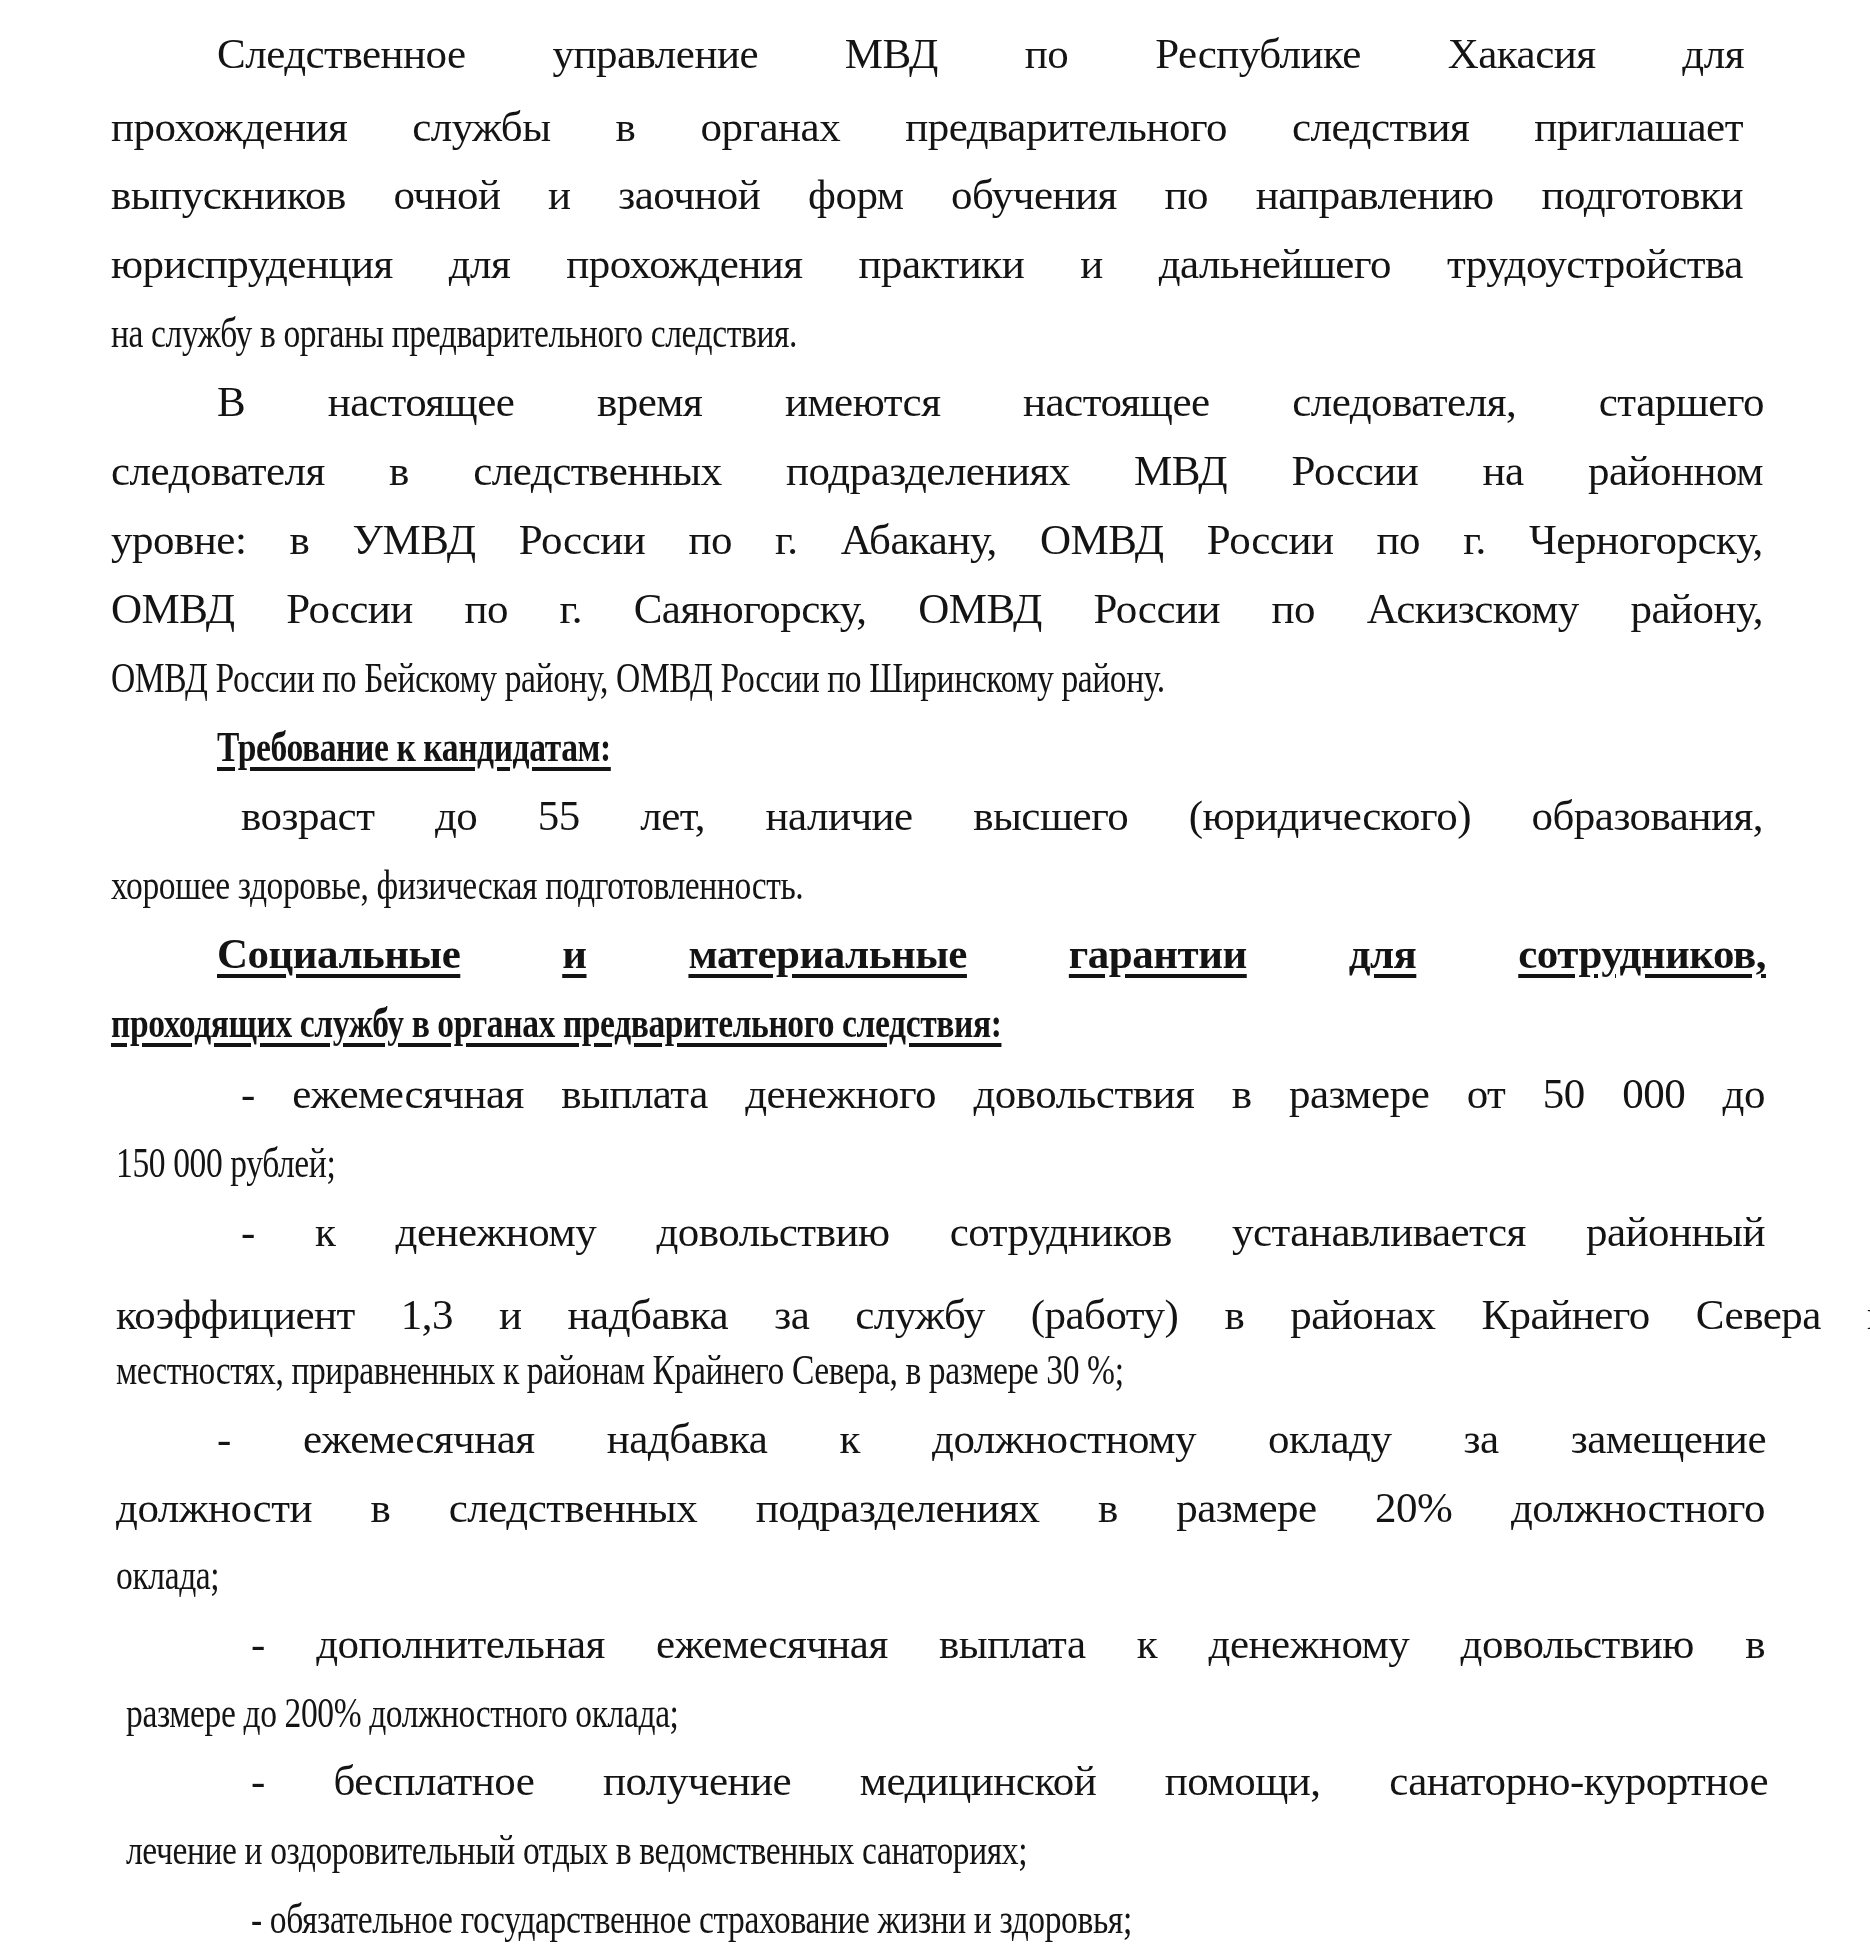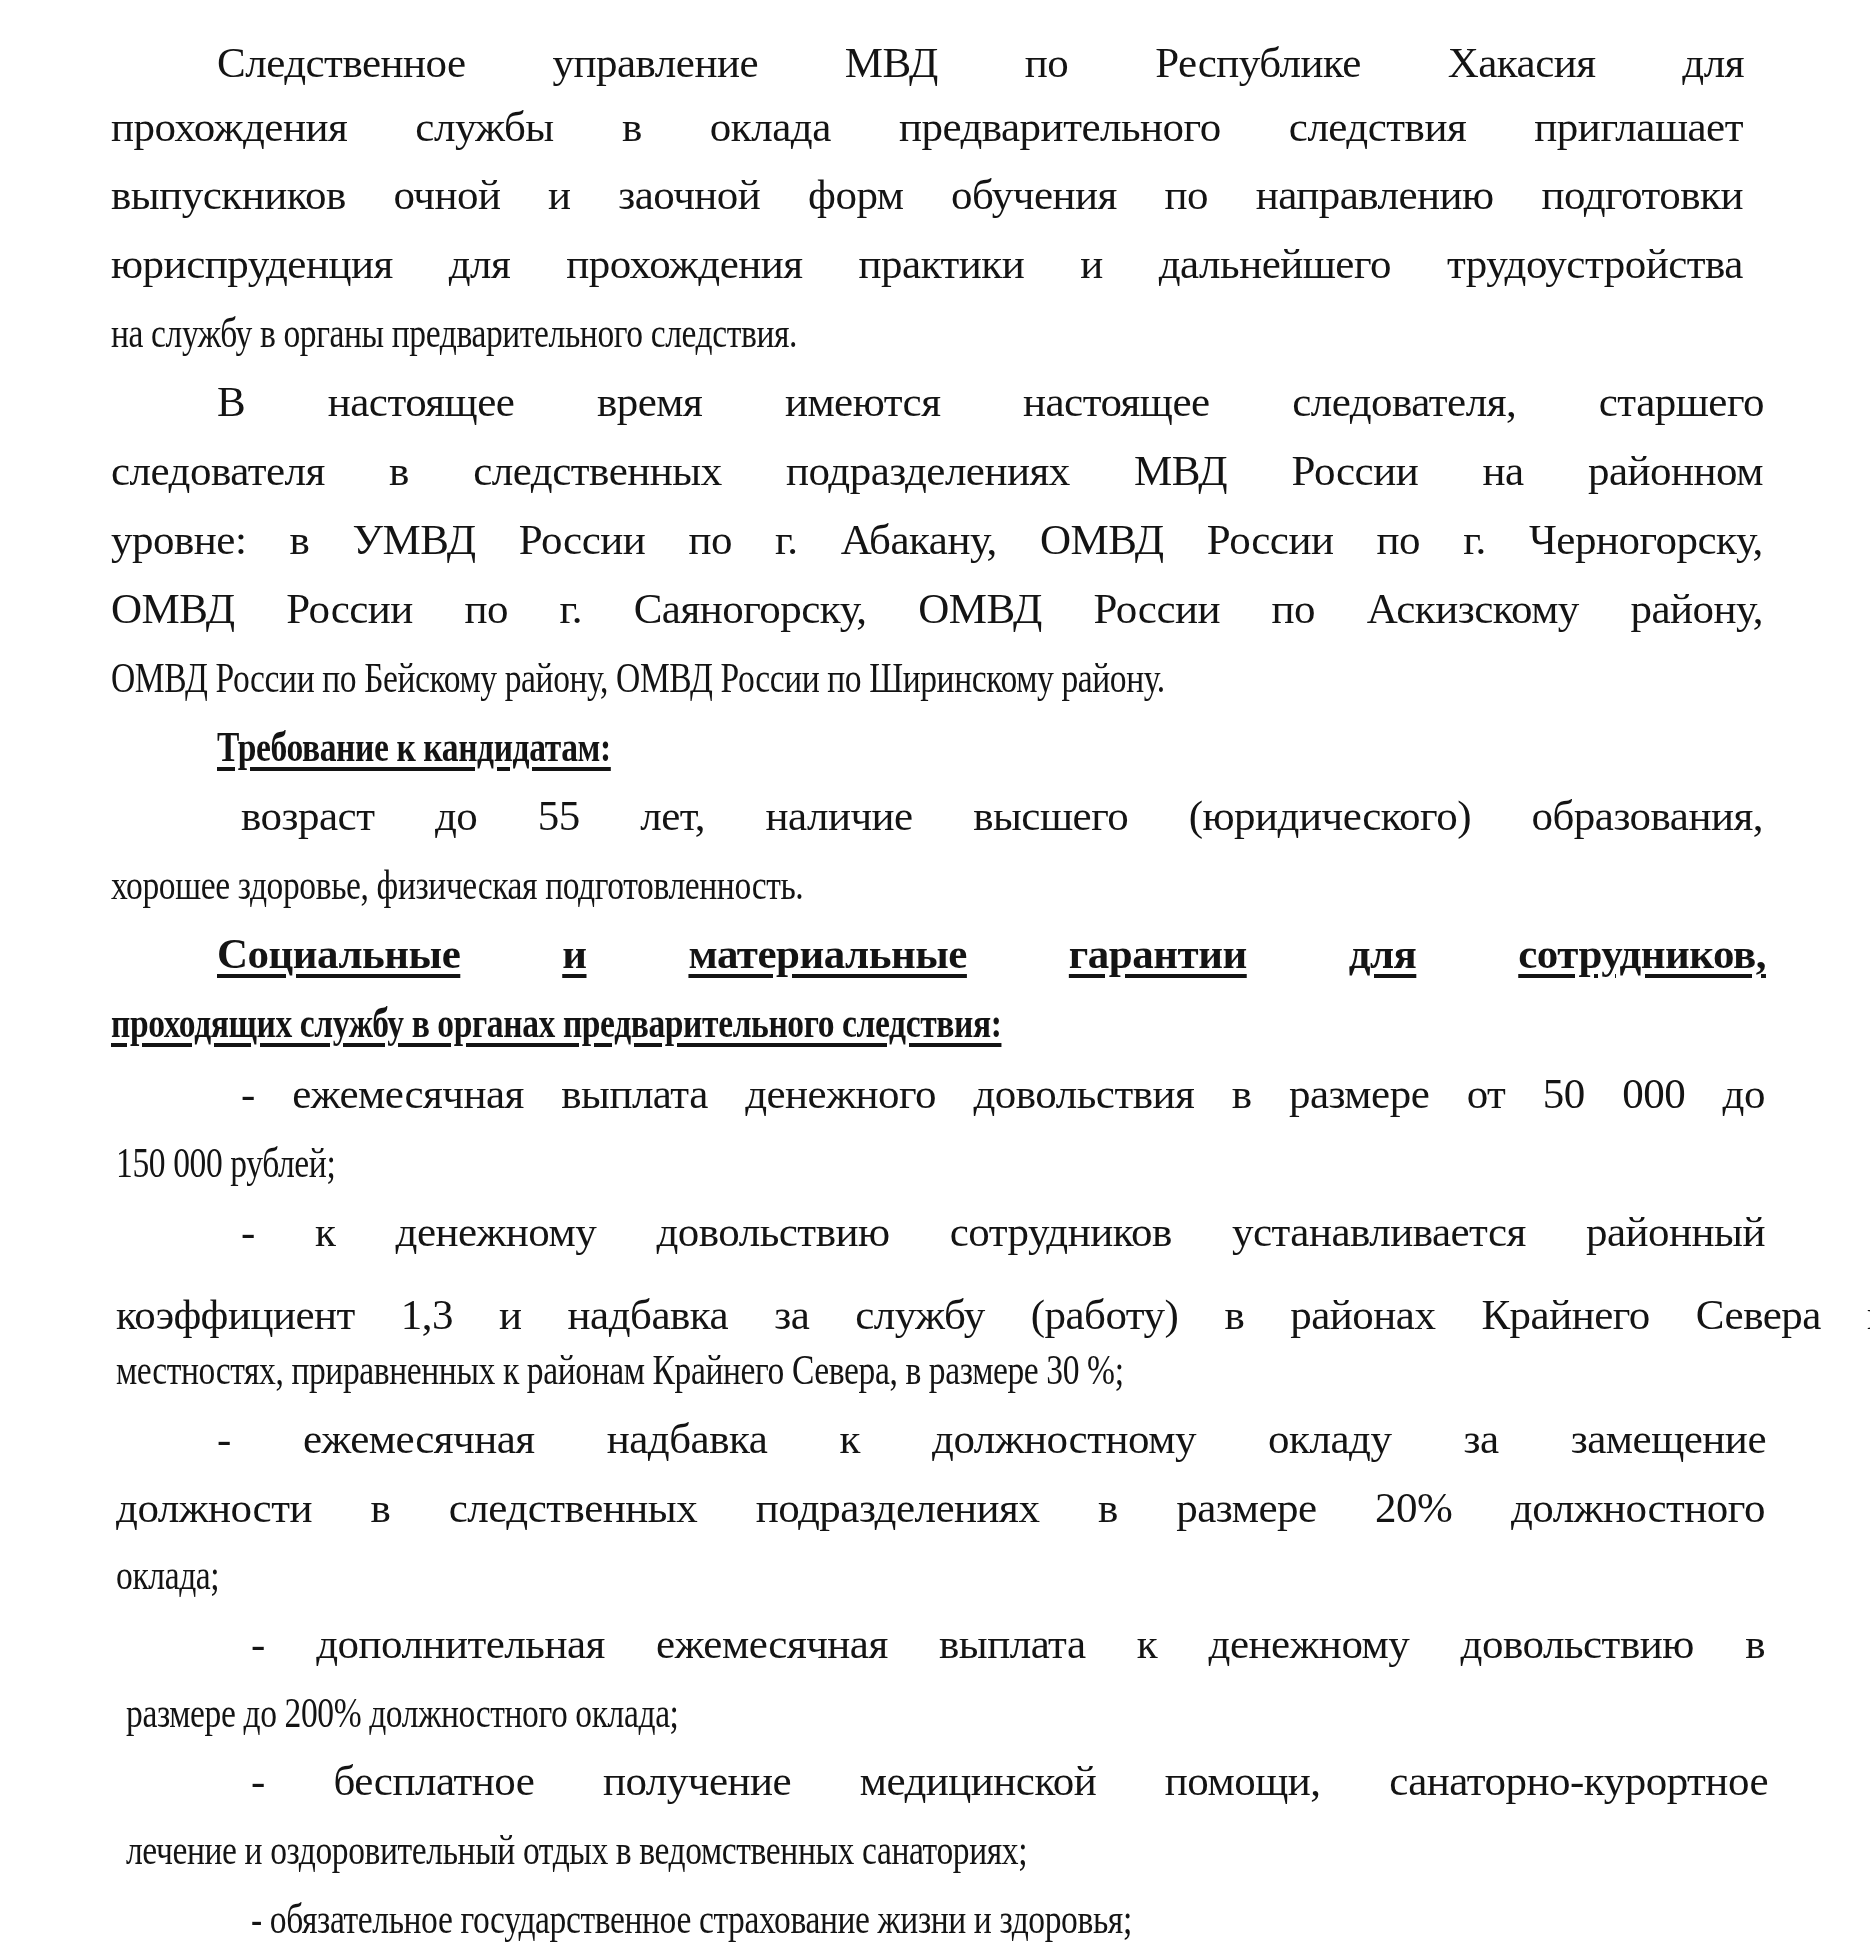--- a/index.html
+++ b/index.html
@@ -21,34 +21,34 @@
     white-space: nowrap;
   }
   .bold { font-weight: bold; }
   .ul { text-decoration: underline; text-decoration-thickness: 3.9px; text-underline-offset: 5.9px; }
 </style>
 </head>
 <body>
 
 <div class="page">
 
-  <div class="line just" style="left: 217px; top: 33px; width: 1527px; transform: scaleX(1);">
+  <div class="line just" style="left: 217px; top: 24px; width: 1527px; transform: scaleX(1);">
       <span>Следственное</span>
       <span>управление</span>
       <span>МВД</span>
       <span>по</span>
       <span>Республике</span>
       <span>Хакасия</span>
       <span>для</span>
     </div>
   <div class="line just" style="left: 111px; top: 97px; width: 1632px; transform: scaleX(1);">
       <span>прохождения</span>
       <span>службы</span>
       <span>в</span>
-      <span>оклада</span>
+      <span>органах</span>
       <span>предварительного</span>
       <span>следствия</span>
       <span>приглашает</span>
     </div>
   <div class="line just" style="left: 111px; top: 165px; width: 1632px; transform: scaleX(1);">
       <span>выпускников</span>
       <span>очной</span>
       <span>и</span>
       <span>заочной</span>
       <span>форм</span>

